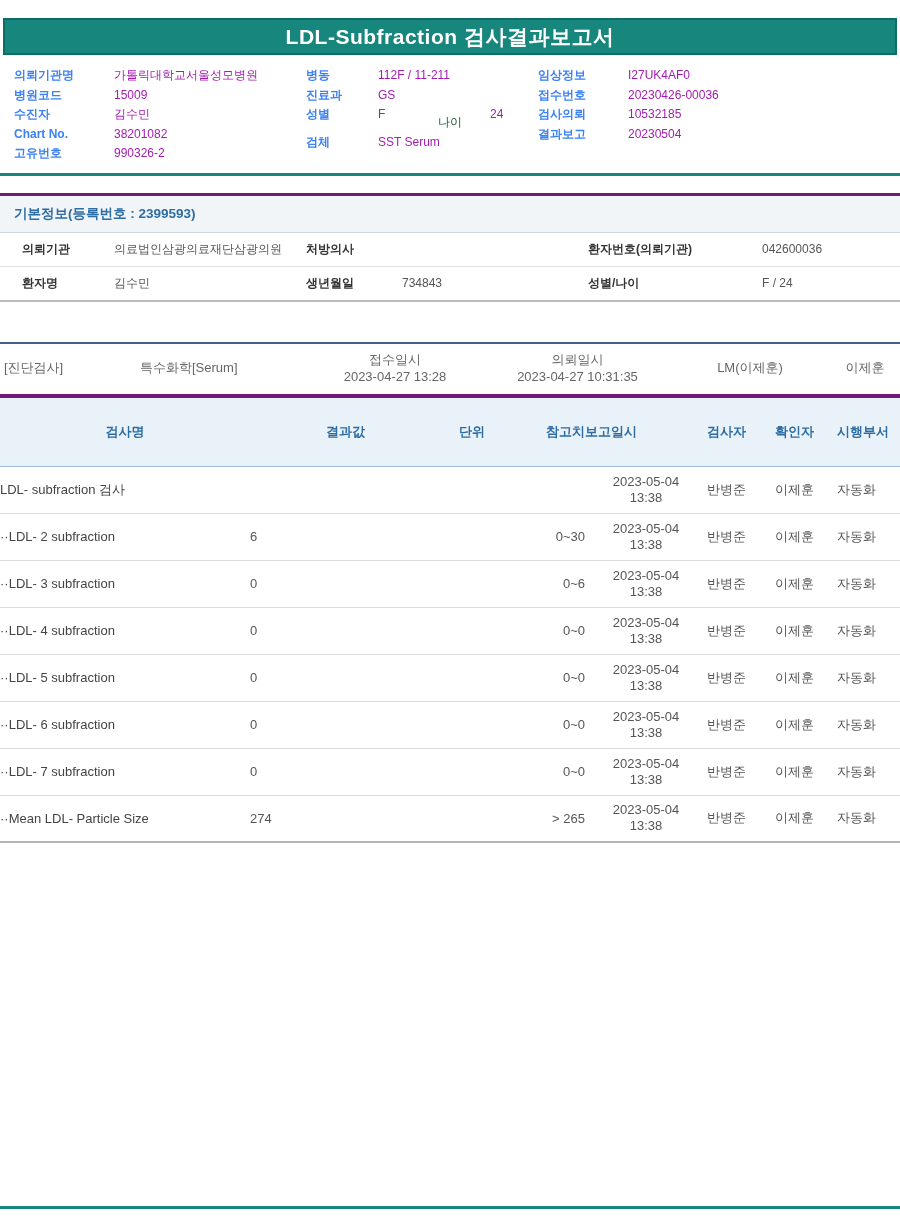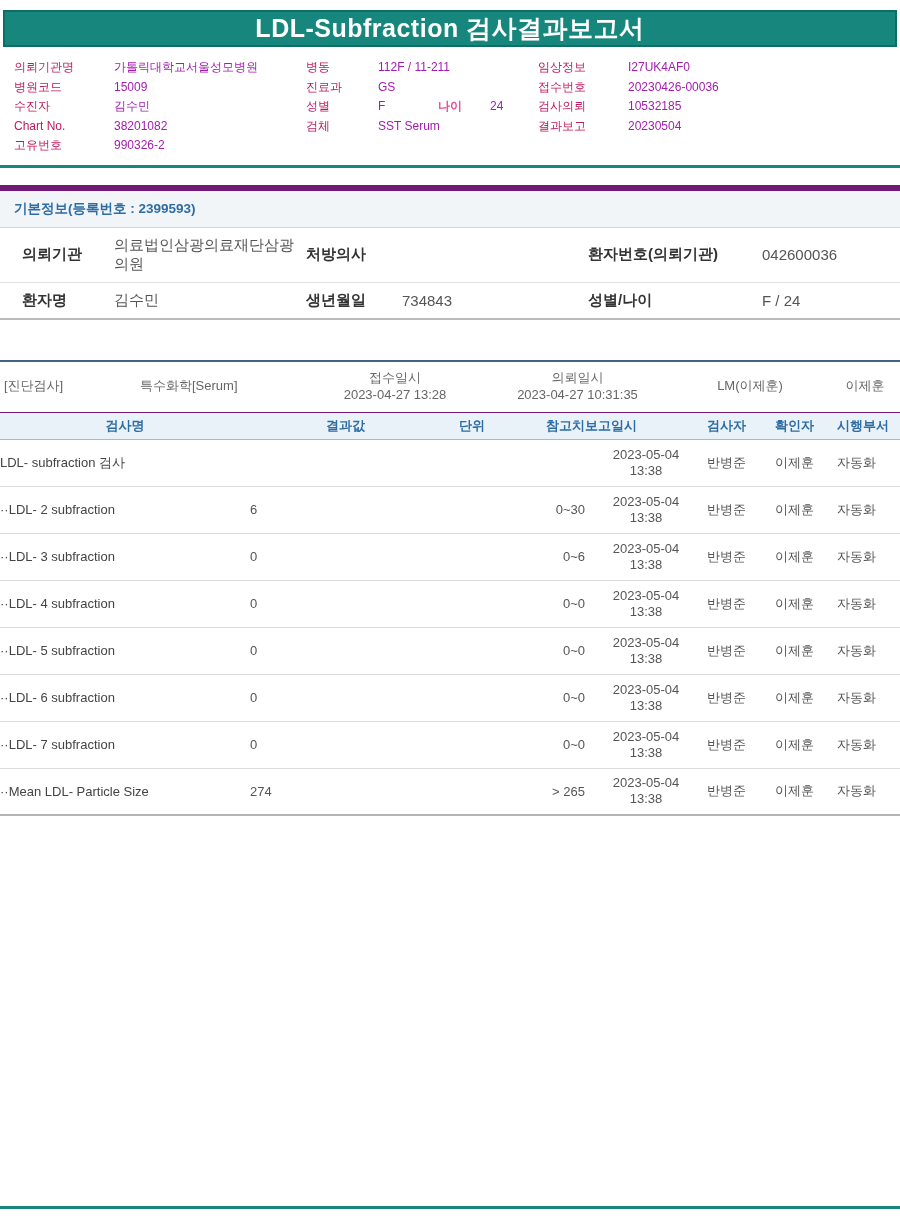--- a/index.html
+++ b/index.html
@@ -11,73 +11,73 @@
   }
   *{box-sizing:border-box;margin:0;padding:0;}
   html,body{background:#fff;}
   body{
     width:900px;height:1229px;position:relative;overflow:hidden;
     font-family:"Liberation Sans","DejaVu Sans",sans-serif;
     color:#222;
   }
   
   .banner{
-    margin:10px 3px 0 3px;height:37px;
+    margin:18px 3px 0 3px;height:37px;
     background:var(--teal,#17877d);
     border:2px solid var(--teal_dark,#0d6e65);
     display:flex;align-items:center;justify-content:center;
-    color:#fff;font-weight:bold;font-size:25px;letter-spacing:.5px;
+    color:#fff;font-weight:bold;font-size:21px;letter-spacing:.5px;
   }
   
   .patient-header{
     display:flex;padding:11px 12px 4px 14px;font-size:12px;line-height:19.5px;
   }
   .ph-col1{width:292px;}
   .ph-col2{width:232px;}
   .ph-col3{flex:1;}
   .kv{display:flex;}
-  .kv .k{font-weight:normal;color:#be185d;flex:none;}
+  .kv .k{font-weight:bold;color:#3b82f6;flex:none;}
   .kv .v{color:#a21caf;}
   .ph-col1 .k{width:100px;}
   .ph-col2 .k{width:72px;}
   .ph-col3 .k{width:90px;}
-  .kv .k2{font-weight:bold;color:#ec4899;width:52px;flex:none;}
+  .kv .k2{font-weight:normal;color:#14532d;width:52px;flex:none;margin-top:8px;}
   .kv .v-short{width:60px;flex:none;}
   .teal-divider{height:3px;background:var(--teal,#17877d);margin-top:5px;}
   
   .section-bar{
     margin-top:17px;background:var(--section_bg,#f1f5f8);
-    border-top:6px solid #701a75;border-bottom:1px solid #ccd6df;
+    border-top:3px solid #701a75;border-bottom:1px solid #ccd6df;
     padding:9px 14px;color:var(--blue,#2e6da4);font-weight:bold;font-size:13.5px;
   }
-  table.basic{width:100%;border-collapse:collapse;font-size:15px;}
+  table.basic{width:100%;border-collapse:collapse;font-size:12px;}
   table.basic td{padding:8px 6px;vertical-align:middle;}
   table.basic tr{border-bottom:1px solid #e2e2e2;}
   table.basic tr:last-child{border-bottom:2px solid #b9bcbf;margin-top:19px;}
   table.basic td.lbl{font-weight:bold;color:#333;}
   table.basic td.lbl1{padding-left:22px;}
   table.basic td.val{color:#555;word-break:break-all;}
   table.basic td.val3{padding-left:18px;}
   
   .results-section{margin-top:40px;}
   .order-row{
-    border-top:2px solid #44617e;border-bottom:1px solid #701a75;
+    border-top:2px solid #44617e;border-bottom:4px solid #701a75;
     display:flex;align-items:center;
     padding:7px 0 9px 0;color:#666;font-size:13px;
   }
   .order-row .o-dept{width:135px;padding-left:4px;}
   .order-row .o-group{width:170px;padding-left:5px;}
   .order-row .o-receipt{width:180px;text-align:center;line-height:17px;}
   .order-row .o-request{width:185px;text-align:center;line-height:17px;}
   .order-row .o-lab{width:160px;text-align:center;}
   .order-row .o-confirm{width:70px;text-align:center;}
   table.results{width:100%;border-collapse:collapse;font-size:13px;color:#555;}
   table.results thead th{
     background:var(--header_bg,#eaf2f9);color:var(--blue,#2e6da4);
-    font-weight:bold;padding:4px 0;border-bottom:1px solid #9fbcd4;font-size:13px;
+    font-weight:bold;padding:25px 0;border-bottom:1px solid #9fbcd4;font-size:13px;
   }
   table.results tbody td{border-bottom:1px solid #dcdcdc;padding:6px 0;}
   table.results tbody tr{height:47px;}
   table.results tbody tr:last-child td{border-bottom:2px solid #b4b4b4;}
   td.c-name{text-align:left;color:#444;padding-left:2px;}
   td.c-result, th.h-result{text-align:left;padding-left:12px;}
   th.h-result{text-align:right;padding-right:14px;padding-left:0;}
   td.c-unit,th.h-unit{text-align:right;padding-right:4px;}
   td.c-ref,th.h-ref{text-align:right;padding-right:16px;}
   td.c-date{text-align:center;line-height:16px;}

